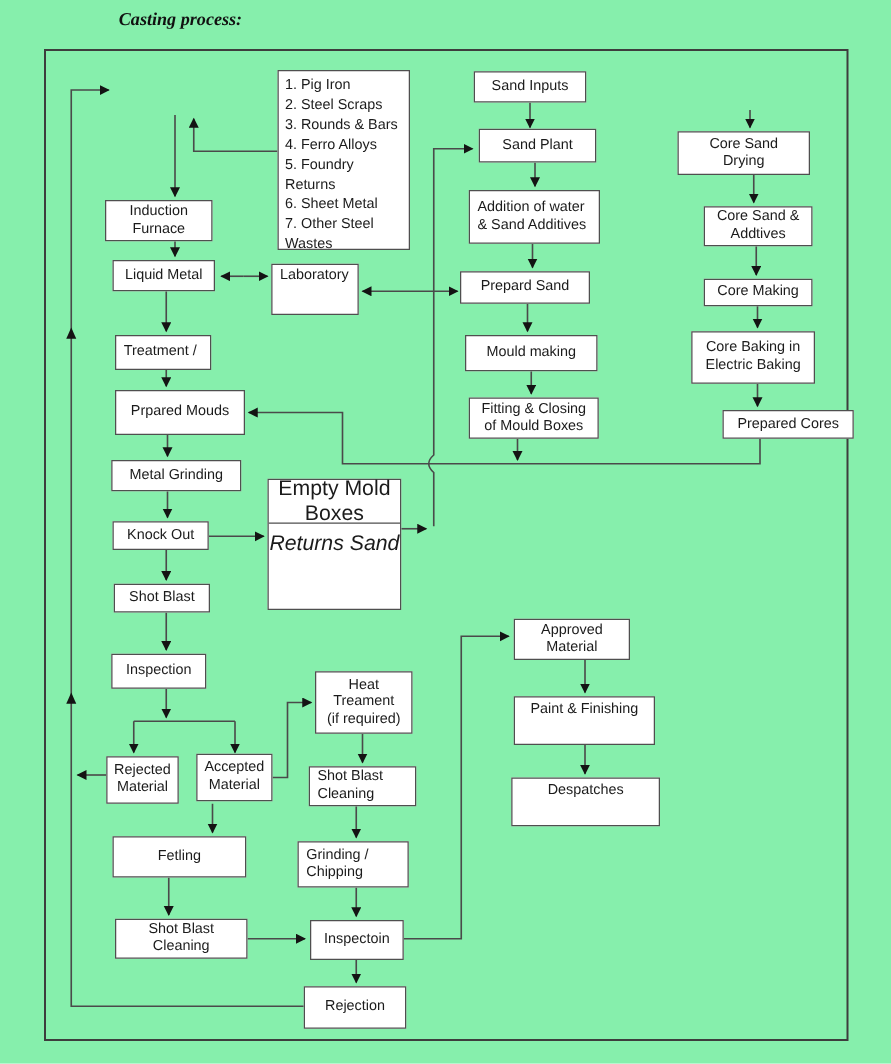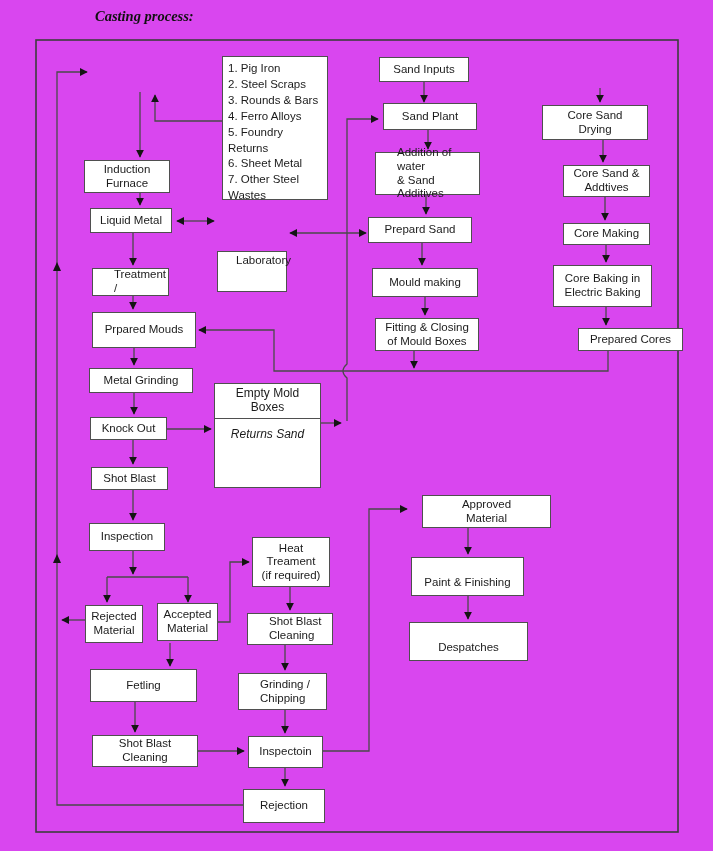--- a/index.html
+++ b/index.html
@@ -1,29 +1,29 @@
 <!DOCTYPE html>
 <html><head>
 <meta charset="utf-8">
 <style>
   html,body{margin:0;padding:0;background:#fff;}
-  #stage{position:relative;width:713px;height:851px;background:#d946ef;
+  #stage{position:relative;width:713px;height:851px;background:#86efac;
          font-family:"Liberation Sans", sans-serif;color:#1b1b1b;overflow:hidden;}
   #title{position:absolute;left:95px;top:8px;font-family:"Liberation Serif", serif;
          font-weight:bold;font-style:italic;font-size:14.5px;color:#111;}
   #wires{position:absolute;left:0;top:0;}
   .node{position:absolute;box-sizing:border-box;border:1.4px solid #4f4f4f;background:#fff;
         font-size:11.5px;line-height:1.18;white-space:pre-line;display:flex;z-index:2;}
   .c  {align-items:center;justify-content:center;text-align:center;}
-  .la {align-items:center;justify-content:flex-start;text-align:left;padding-left:21px;}
-  .tc {align-items:flex-start;justify-content:center;text-align:center;padding-top:18px;}
-  .tl {align-items:flex-start;justify-content:flex-start;text-align:left;padding:2px 0 0 18px;margin-top:40px;}
+  .la {align-items:center;justify-content:flex-start;text-align:left;padding-left:6px;}
+  .tc {align-items:flex-start;justify-content:center;text-align:center;padding-top:3px;}
+  .tl {align-items:flex-start;justify-content:flex-start;text-align:left;padding:2px 0 0 6px;}
   .listbox{display:block;white-space:pre-line;padding:4px 2px 0 5px;line-height:15.9px;font-size:11.5px;}
   .mbox{position:absolute;box-sizing:border-box;border:1.4px solid #4f4f4f;background:#fff;
-        display:flex;flex-direction:column;z-index:2;font-size:12px;}
+        display:flex;flex-direction:column;z-index:2;font-size:17px;}
   .mrow{box-sizing:border-box;display:flex;align-items:center;justify-content:center;
         text-align:center;white-space:pre-line;line-height:1.15;}
   .mrow + .mrow{border-top:1.2px solid #4f4f4f;font-style:italic;}
 </style>
 </head>
 <body>
 
 <div id="stage">
 
   <div id="title">Casting process:</div>
@@ -146,18 +146,18 @@
 
   <div class="node c" style="left:542px;top:105px;width:106px;height:35px">Core Sand
 Drying</div>
   <div class="node c" style="left:563px;top:165px;width:87px;height:32px">Core Sand &amp;
 Addtives</div>
   <div class="node c" style="left:563px;top:223px;width:87px;height:22px">Core Making</div>
   <div class="node c" style="left:553px;top:265px;width:99px;height:42px">Core Baking in
 Electric Baking</div>
   <div class="node c" style="left:578px;top:328px;width:105px;height:23px">Prepared Cores</div>
 
-  <div class="node c" style="left:422px;top:495px;width:129px;height:33px">Approved
+  <div class="node c" style="left:411px;top:495px;width:93px;height:33px">Approved
 Material</div>
   <div class="node tc" style="left:411px;top:557px;width:113px;height:39px">Paint &amp; Finishing</div>
   <div class="node tc" style="left:409px;top:622px;width:119px;height:39px">Despatches</div>
 
 </div>
 
 </body></html>

